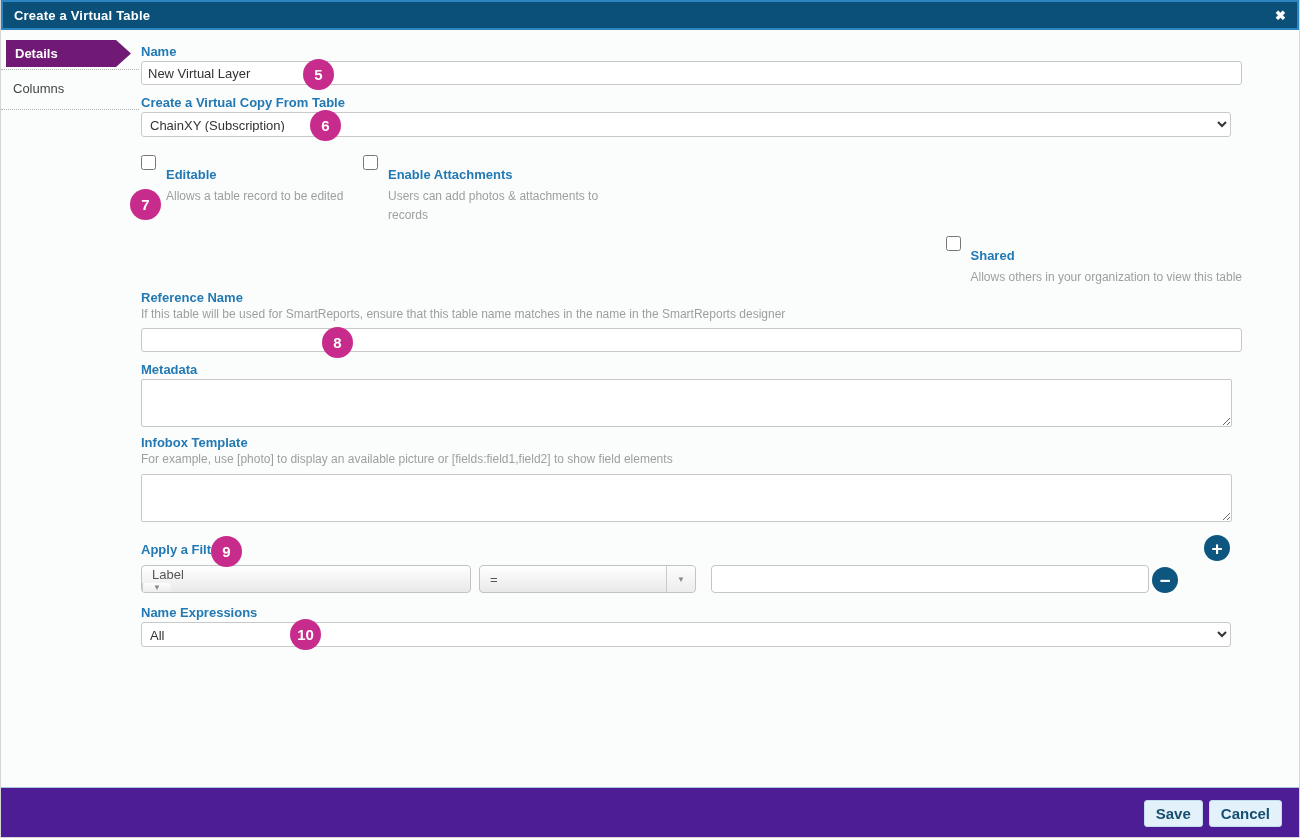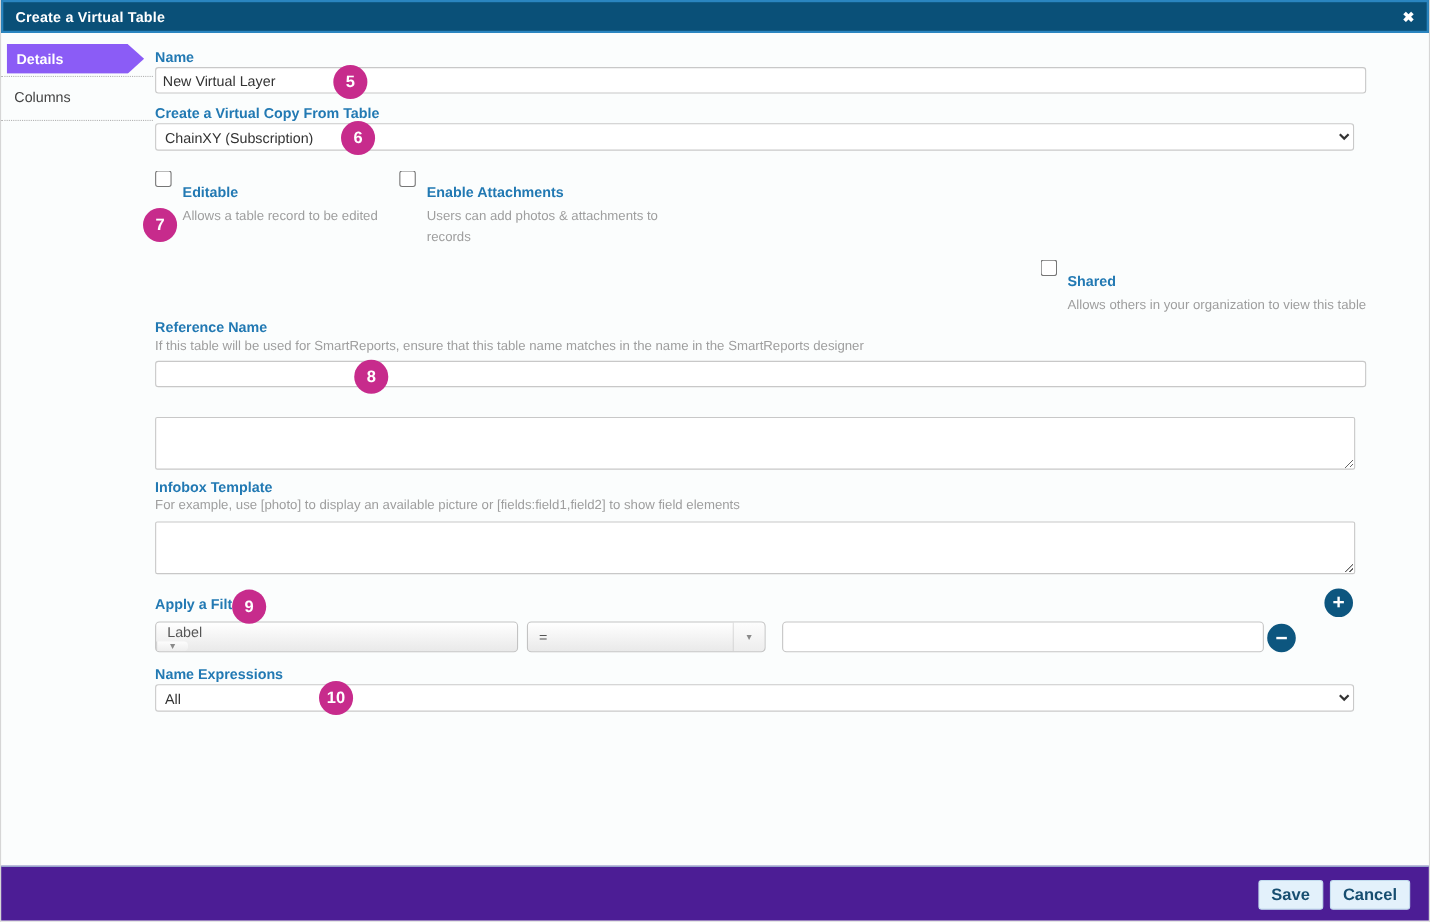--- a/index.html
+++ b/index.html
@@ -6,21 +6,21 @@
   body { font-family:"Liberation Sans", sans-serif; background:#fff; }
   .dialog { position:relative; width:1300px; height:838px; background:#fbfdfd; overflow:hidden; border:1px solid #d6d6d6; border-top:none; }
 
   
   .titlebar { position:absolute; top:0; left:0; right:0; height:30px; background:#0a5078; border:2px solid #2a85c0; display:flex; align-items:center; padding:0 11px; }
   .titlebar .title { color:#fff; font-weight:bold; font-size:13px; letter-spacing:.2px; }
   .titlebar .close { margin-left:auto; color:#fff; font-size:13px; font-weight:bold; cursor:pointer; line-height:1; }
 
   
   .sidebar { position:absolute; left:0; top:40px; width:138px; }
-  .tab-active { margin-left:5px; width:125px; height:27px; line-height:27px; background:#8b5cf6; color:#fff; font-weight:bold; font-size:13px; padding-left:9px;
+  .tab-active { margin-left:5px; width:125px; height:27px; line-height:27px; background:#701a75; color:#fff; font-weight:bold; font-size:13px; padding-left:9px;
     clip-path:polygon(0 0, calc(100% - 15px) 0, 100% 50%, calc(100% - 15px) 100%, 0 100%); cursor:pointer; }
   .side-sep { border-bottom:1px dotted #b3b3b3; margin-top:2px; }
   .tab-plain { height:37px; line-height:37px; padding-left:12px; color:#444; font-size:13px; cursor:pointer; }
 
   
   .content { position:absolute; left:140px; right:57px; top:40px; height:740px; }
   .fblock { position:absolute; left:0; right:0; }
   .flabel { color:#2279b3; font-weight:bold; font-size:13px; }
   .fdesc { color:#9e9e9e; font-size:12px; }
 
@@ -140,20 +140,21 @@
         <div class="check-desc">Allows others in your organization to view this table</div>
       </div>
     </div>
 
     <div class="fblock f-ref-label flabel">Reference Name</div>
     <div class="fblock f-ref-desc fdesc">If this table will be used for SmartReports, ensure that this table name matches in the name in the SmartReports designer</div>
     <div class="fblock f-ref-input">
       <input class="txt-input" type="text" value="" style="">
     </div>
 
+    <div class="fblock f-meta-label flabel">Metadata</div>
     <div class="fblock f-meta-ta">
       <textarea class="ta" style=""></textarea>
     </div>
 
     <div class="fblock f-info-label flabel">Infobox Template</div>
     <div class="fblock f-info-desc fdesc">For example, use [photo] to display an available picture or [fields:field1,field2] to show field elements</div>
     <div class="fblock f-info-ta">
       <textarea class="ta" style=""></textarea>
     </div>
 

